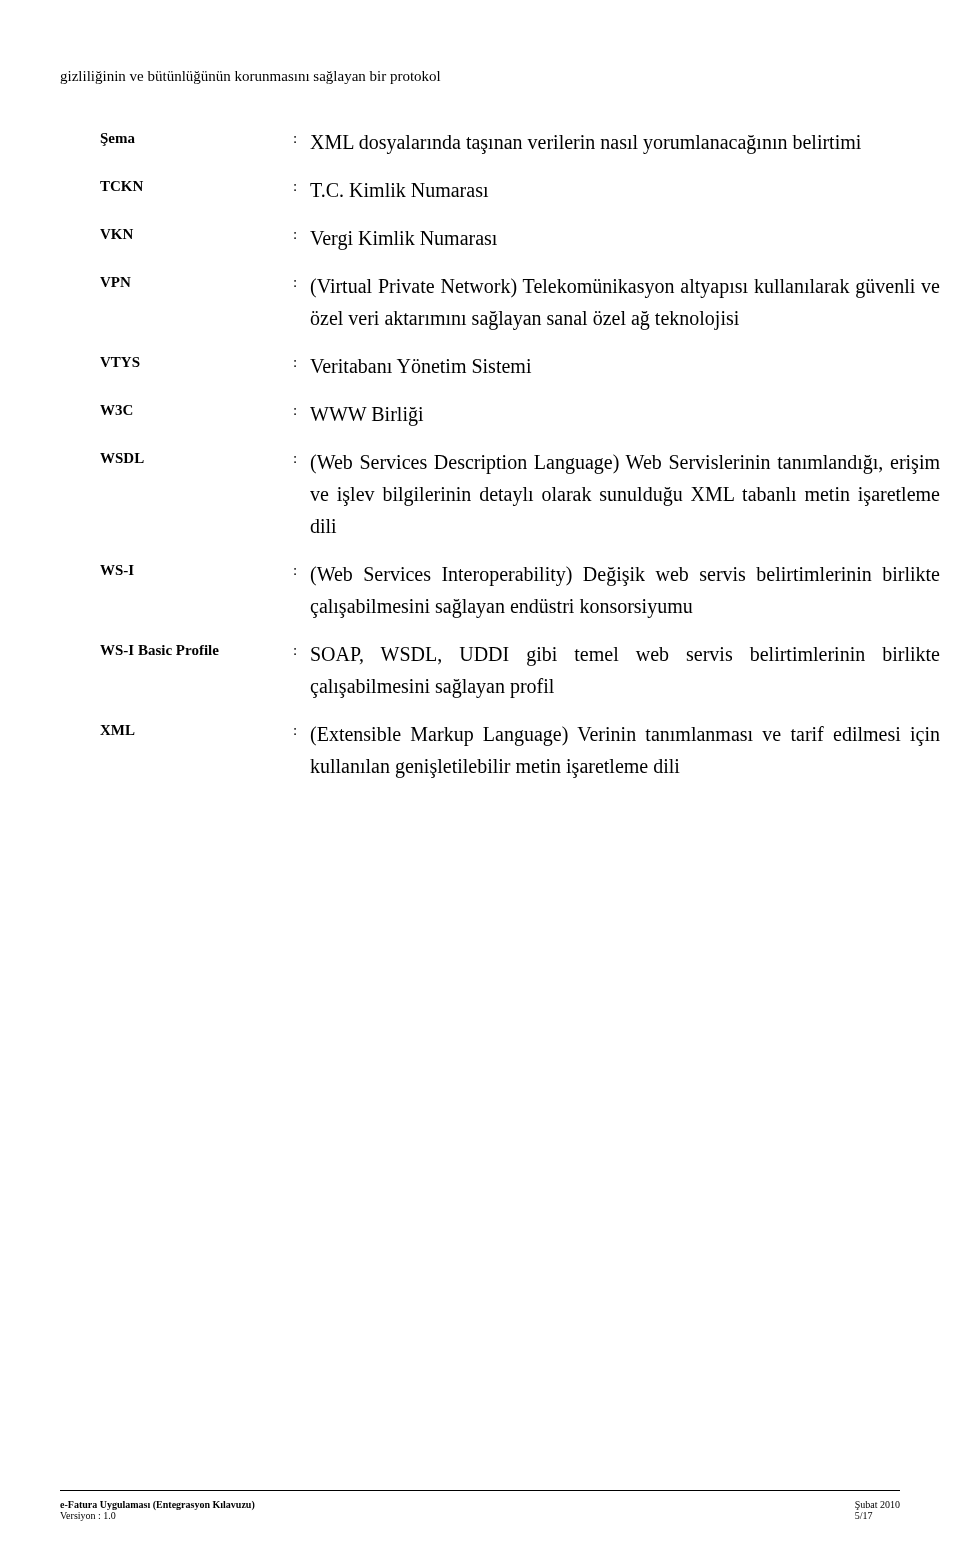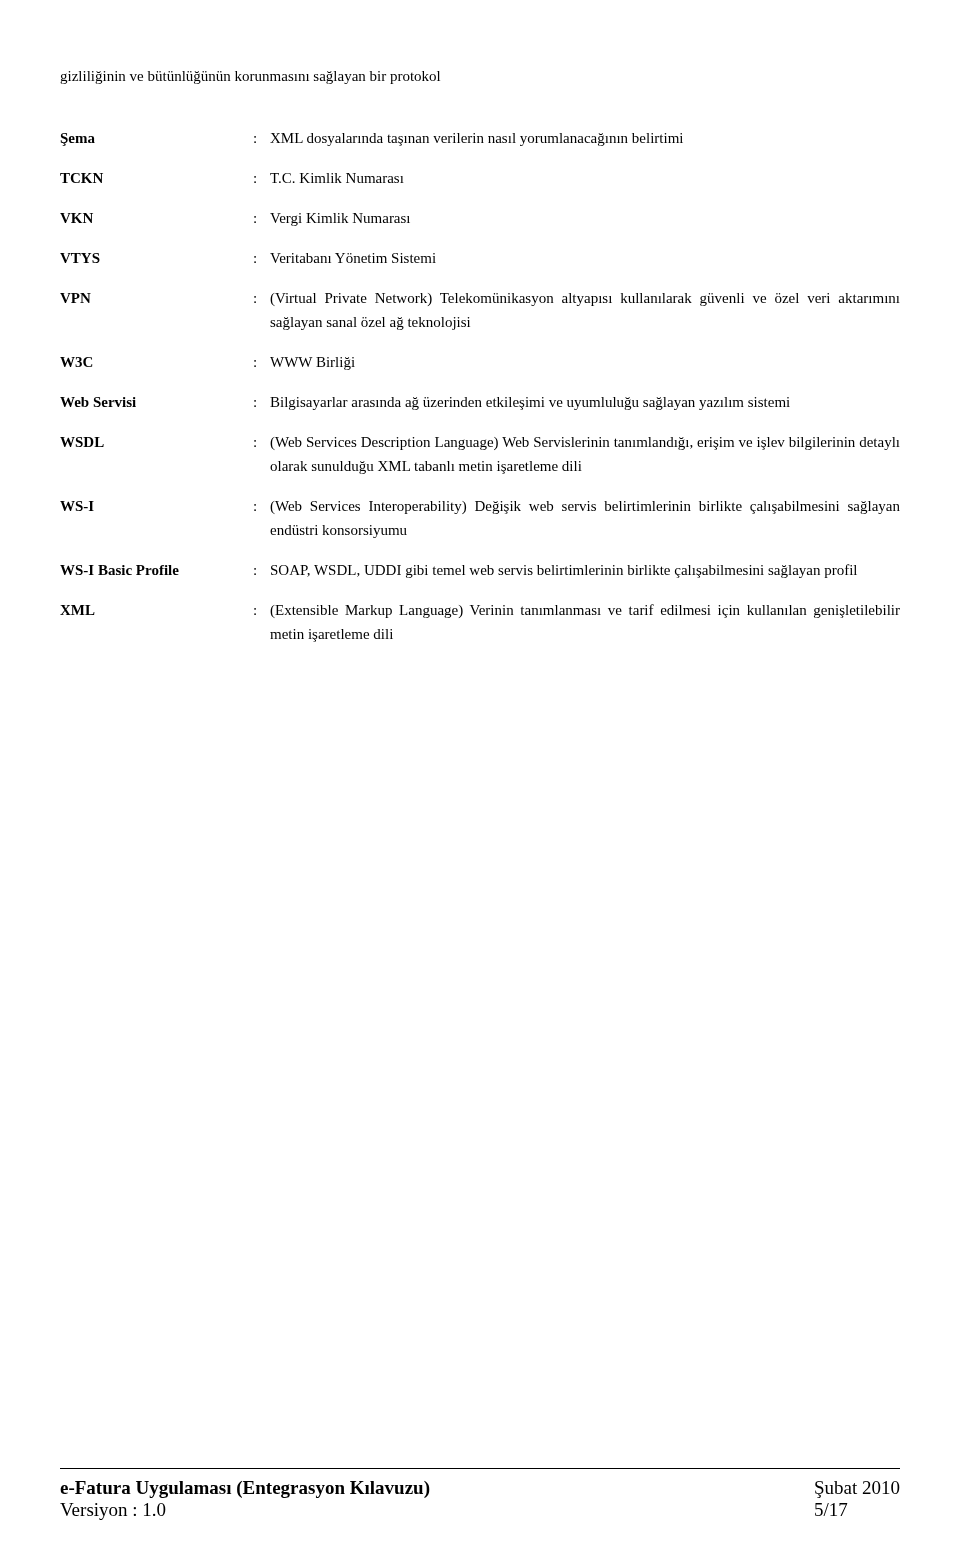--- a/index.html
+++ b/index.html
@@ -24,20 +24,21 @@
     }
     .intro-text {
       text-align: justify;
       line-height: 1.6;
       margin-bottom: 30px;
       font-size: 15px;
     }
     .term-table {
       width: 100%;
       border-collapse: collapse;
+      margin-left: 40px;
     }
     .term-table tr {
       vertical-align: top;
     }
     .term-table td {
       padding: 8px 0;
       line-height: 1.6;
       vertical-align: top;
     }
     .col-term {
@@ -46,33 +47,33 @@
       font-size: 15px;
       padding-right: 10px;
     }
     .col-colon {
       width: 30px;
       text-align: center;
       font-size: 15px;
     }
     .col-def {
       text-align: justify;
-      font-size: 15px;
+      font-size: 20px;
     }
     .footer {
       position: absolute;
       bottom: 30px;
       left: 60px;
       right: 60px;
       display: flex;
       justify-content: space-between;
       align-items: center;
       border-top: 1px solid #000;
       padding-top: 8px;
-      font-size: 19px;
+      font-size: 10px;
     }
     .footer-left {
       font-weight: bold;
     }
   </style>
 </head>
 <body>
 
 <div class="page">
 
@@ -92,38 +93,33 @@
           <td class="col-term">TCKN</td>
           <td class="col-colon">:</td>
           <td class="col-def">T.C. Kimlik Numarası</td>
         </tr>
         <tr>
           <td class="col-term">VKN</td>
           <td class="col-colon">:</td>
           <td class="col-def">Vergi Kimlik Numarası</td>
         </tr>
         <tr>
+          <td class="col-term">VPN</td>
+          <td class="col-colon">:</td>
+          <td class="col-def">(Virtual Private Network) Telekomünikasyon altyapısı kullanılarak güvenli ve özel veri aktarımını sağlayan sanal özel ağ teknolojisi</td>
+        </tr>
+        <tr>
           <td class="col-term">VTYS</td>
           <td class="col-colon">:</td>
           <td class="col-def">Veritabanı Yönetim Sistemi</td>
         </tr>
         <tr>
-          <td class="col-term">VPN</td>
-          <td class="col-colon">:</td>
-          <td class="col-def">(Virtual Private Network) Telekomünikasyon altyapısı kullanılarak güvenli ve özel veri aktarımını sağlayan sanal özel ağ teknolojisi</td>
-        </tr>
-        <tr>
           <td class="col-term">W3C</td>
           <td class="col-colon">:</td>
           <td class="col-def">WWW Birliği</td>
-        </tr>
-        <tr>
-          <td class="col-term">Web Servisi</td>
-          <td class="col-colon">:</td>
-          <td class="col-def">Bilgisayarlar arasında ağ üzerinden etkileşimi ve uyumluluğu sağlayan yazılım sistemi</td>
         </tr>
         <tr>
           <td class="col-term">WSDL</td>
           <td class="col-colon">:</td>
           <td class="col-def">(Web Services Description Language) Web Servislerinin tanımlandığı, erişim ve işlev bilgilerinin detaylı olarak sunulduğu XML tabanlı metin işaretleme dili</td>
         </tr>
         <tr>
           <td class="col-term">WS-I</td>
           <td class="col-colon">:</td>
           <td class="col-def">(Web Services Interoperability) Değişik web servis belirtimlerinin birlikte çalışabilmesini sağlayan endüstri konsorsiyumu</td>

